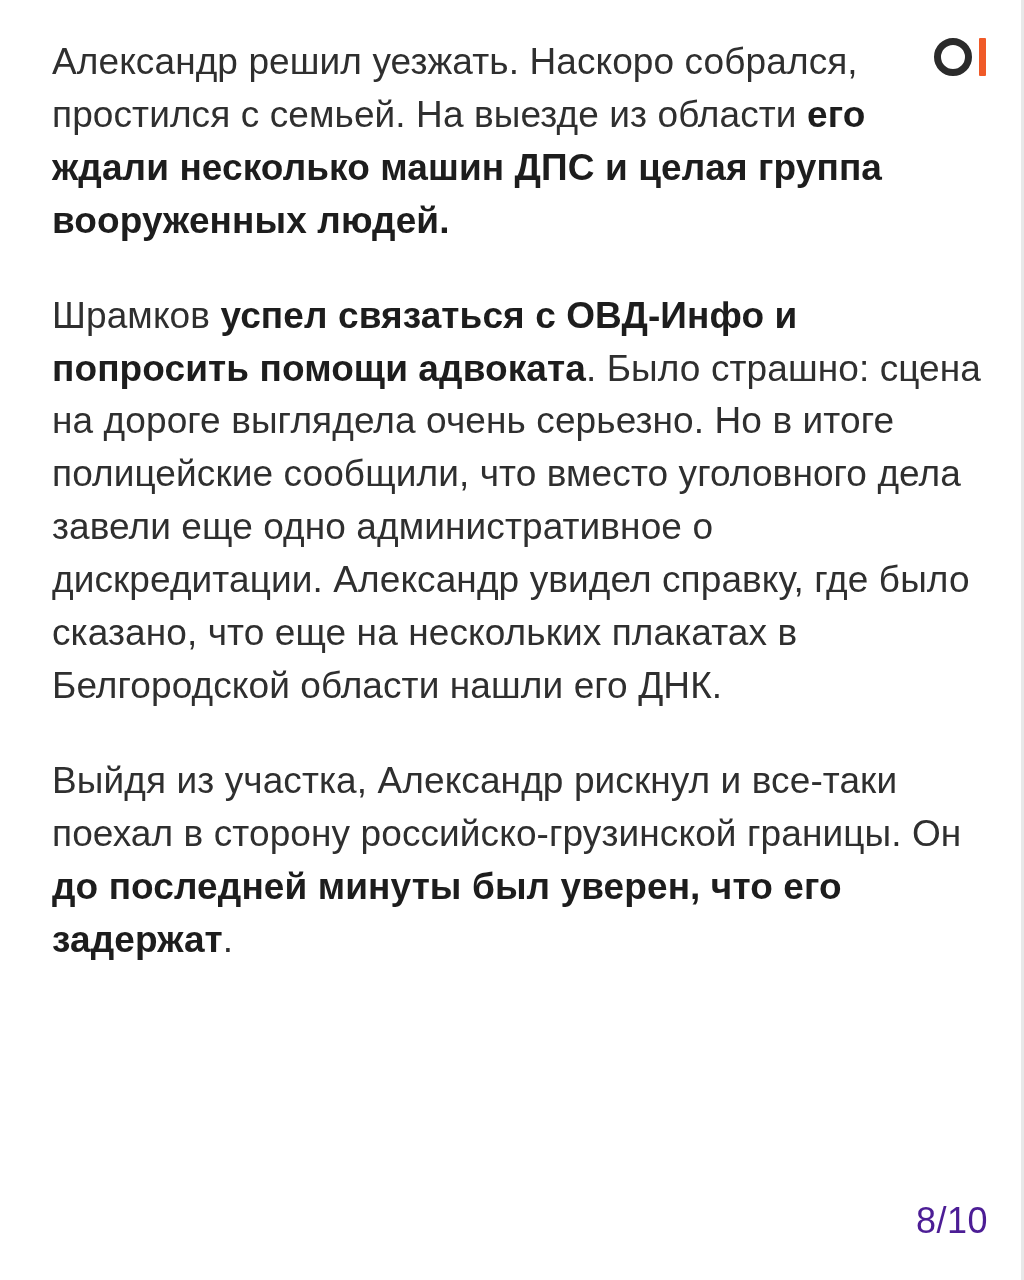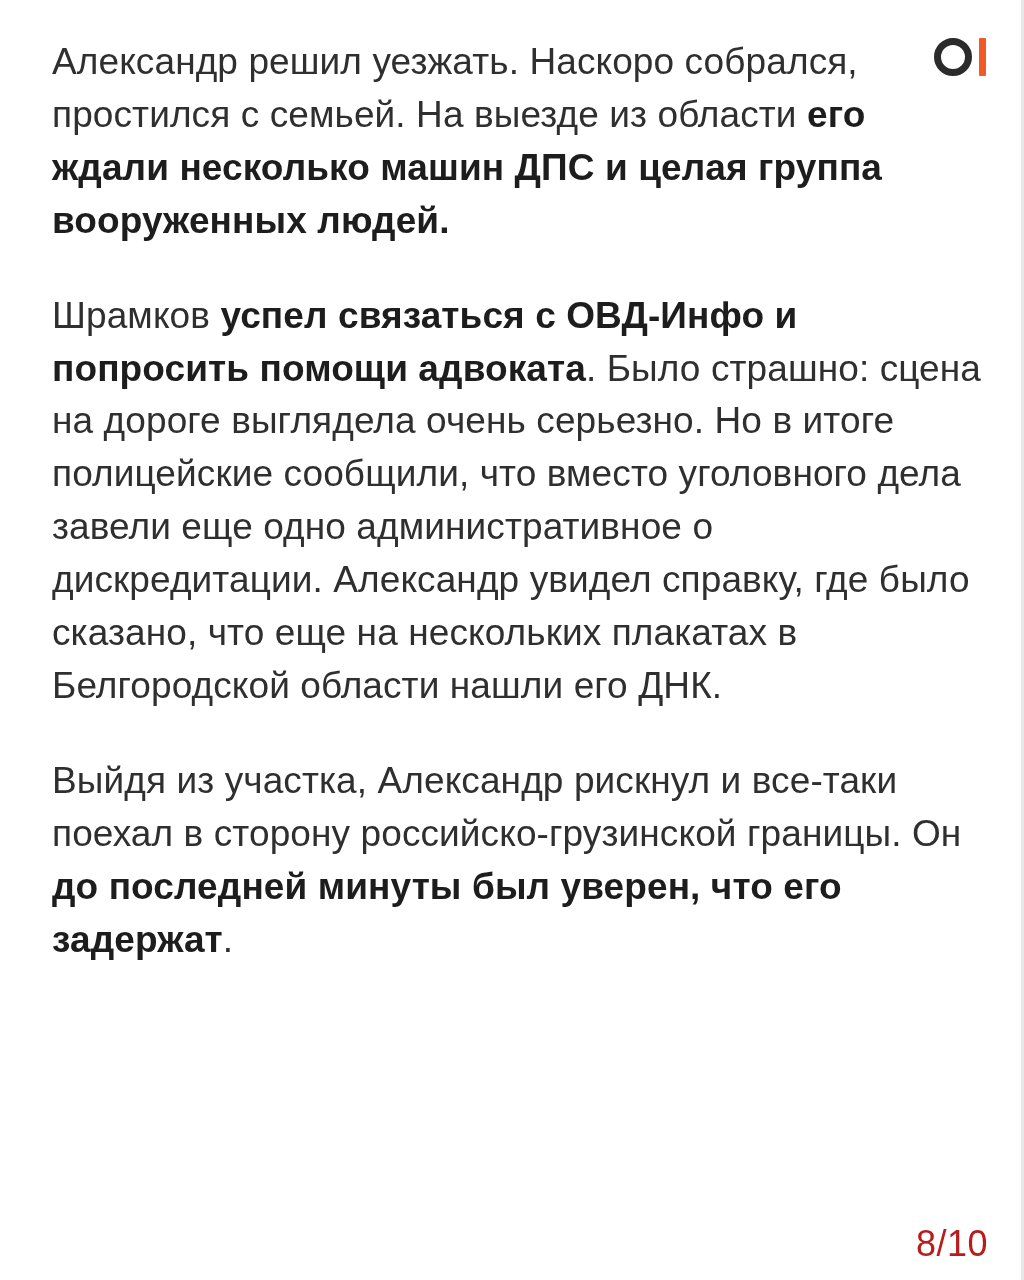--- a/index.html
+++ b/index.html
@@ -75,23 +75,23 @@
     margin-bottom: 4px;
   }
   p.para b {
     font-weight: 700;
     color: #1d1d1d;
   }
 
   .pager {
     position: absolute;
     right: 36px;
-    bottom: 15px;
+    bottom: 38px;
     font-size: 36px;
-    color: #b91c1c;
+    color: #4c1d95;
     letter-spacing: 0.5px;
   }
 </style>
 </head>
 <body>
 
 <div class="page">
 
   <div class="edge-line"></div>
 

